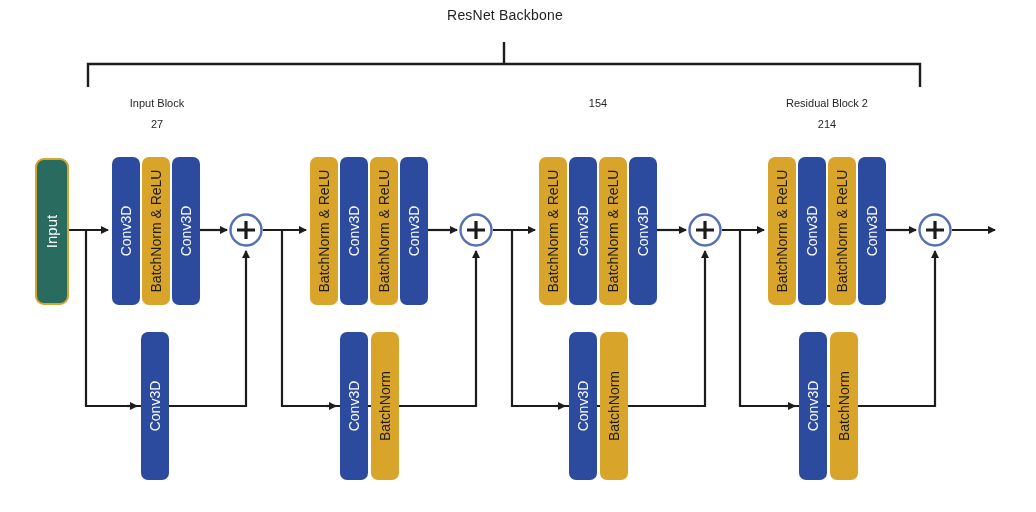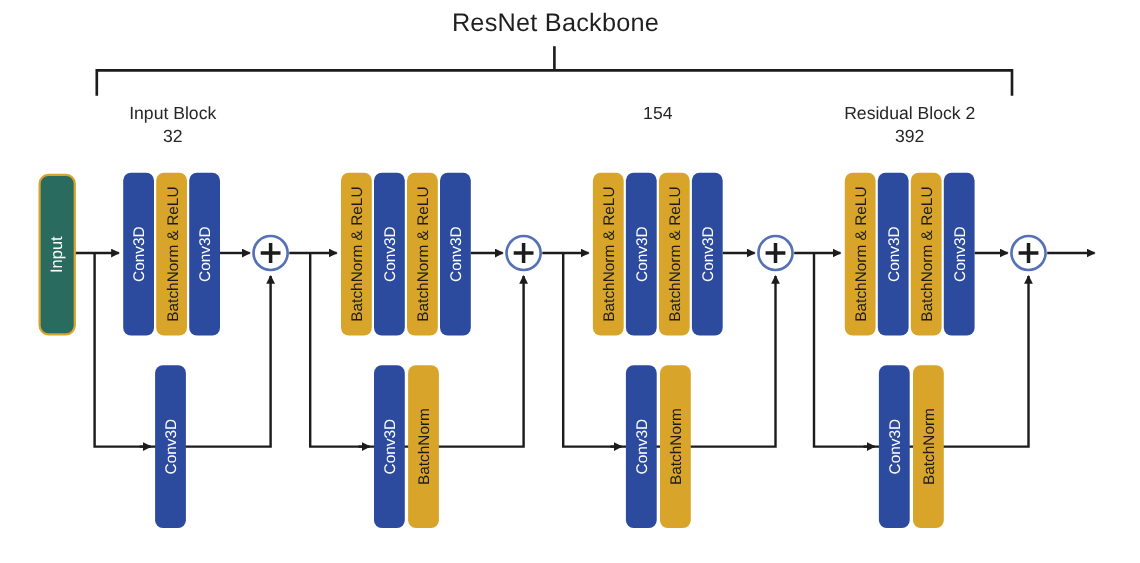--- a/index.html
+++ b/index.html
@@ -3,25 +3,25 @@
 <meta charset="utf-8">
 <style>
   html,body{margin:0;padding:0;background:#ffffff;}
   #canvas{
     position:relative;width:1036px;height:512px;background:#ffffff;
     font-family:"Liberation Sans", sans-serif;color:#1f1f1f;overflow:hidden;
   }
   #wires{position:absolute;left:0;top:0;}
   .title{
     position:absolute;top:7px;left:0;width:1010px;text-align:center;
-    font-size:23px;color:#1f1f1f;letter-spacing:.2px;
+    font-size:14px;color:#1f1f1f;letter-spacing:.2px;
   }
   .block-label{
     position:absolute;top:93px;width:170px;text-align:center;
-    font-size:16px;line-height:21px;color:#262626;
+    font-size:11px;line-height:21px;color:#262626;
   }
   .box{
     position:absolute;width:28px;height:148px;border-radius:7px;
     display:flex;align-items:center;justify-content:center;
   }
   .box.blue{background:#2c4b9e;}
   .box.gold{background:#d9a42a;}
   .vtext{
     transform:rotate(-90deg);white-space:nowrap;font-size:14px;color:#1c1c1c;
   }
@@ -92,30 +92,30 @@
         <circle cx="935" cy="230" r="15.5" fill="#ffffff" stroke="#5570b5" stroke-width="2.4"></circle>
         <path d="M926,230 H944 M935,221 V239" stroke="#1c1c1c" stroke-width="3.2" fill="none"></path>
       </g>
     </g>
   </svg>
 
   <div class="title">ResNet Backbone</div>
 
   <div class="block-label" style="left:72px">
     <div>Input Block</div>
-    <div>32</div>
+    <div>27</div>
   </div>
   <div class="block-label" style="left:284px">
   </div>
   <div class="block-label" style="left:513px">
     <div>154</div>
   </div>
   <div class="block-label" style="left:742px">
     <div>Residual Block 2</div>
-    <div>392</div>
+    <div>214</div>
   </div>
 
   <div class="input-box">
     <span class="vtext">Input</span>
   </div>
 
   <div class="box blue" style="left:112px;top:157px">
     <span class="vtext white">Conv3D</span>
     </div>
   <div class="box gold" style="left:142px;top:157px">

